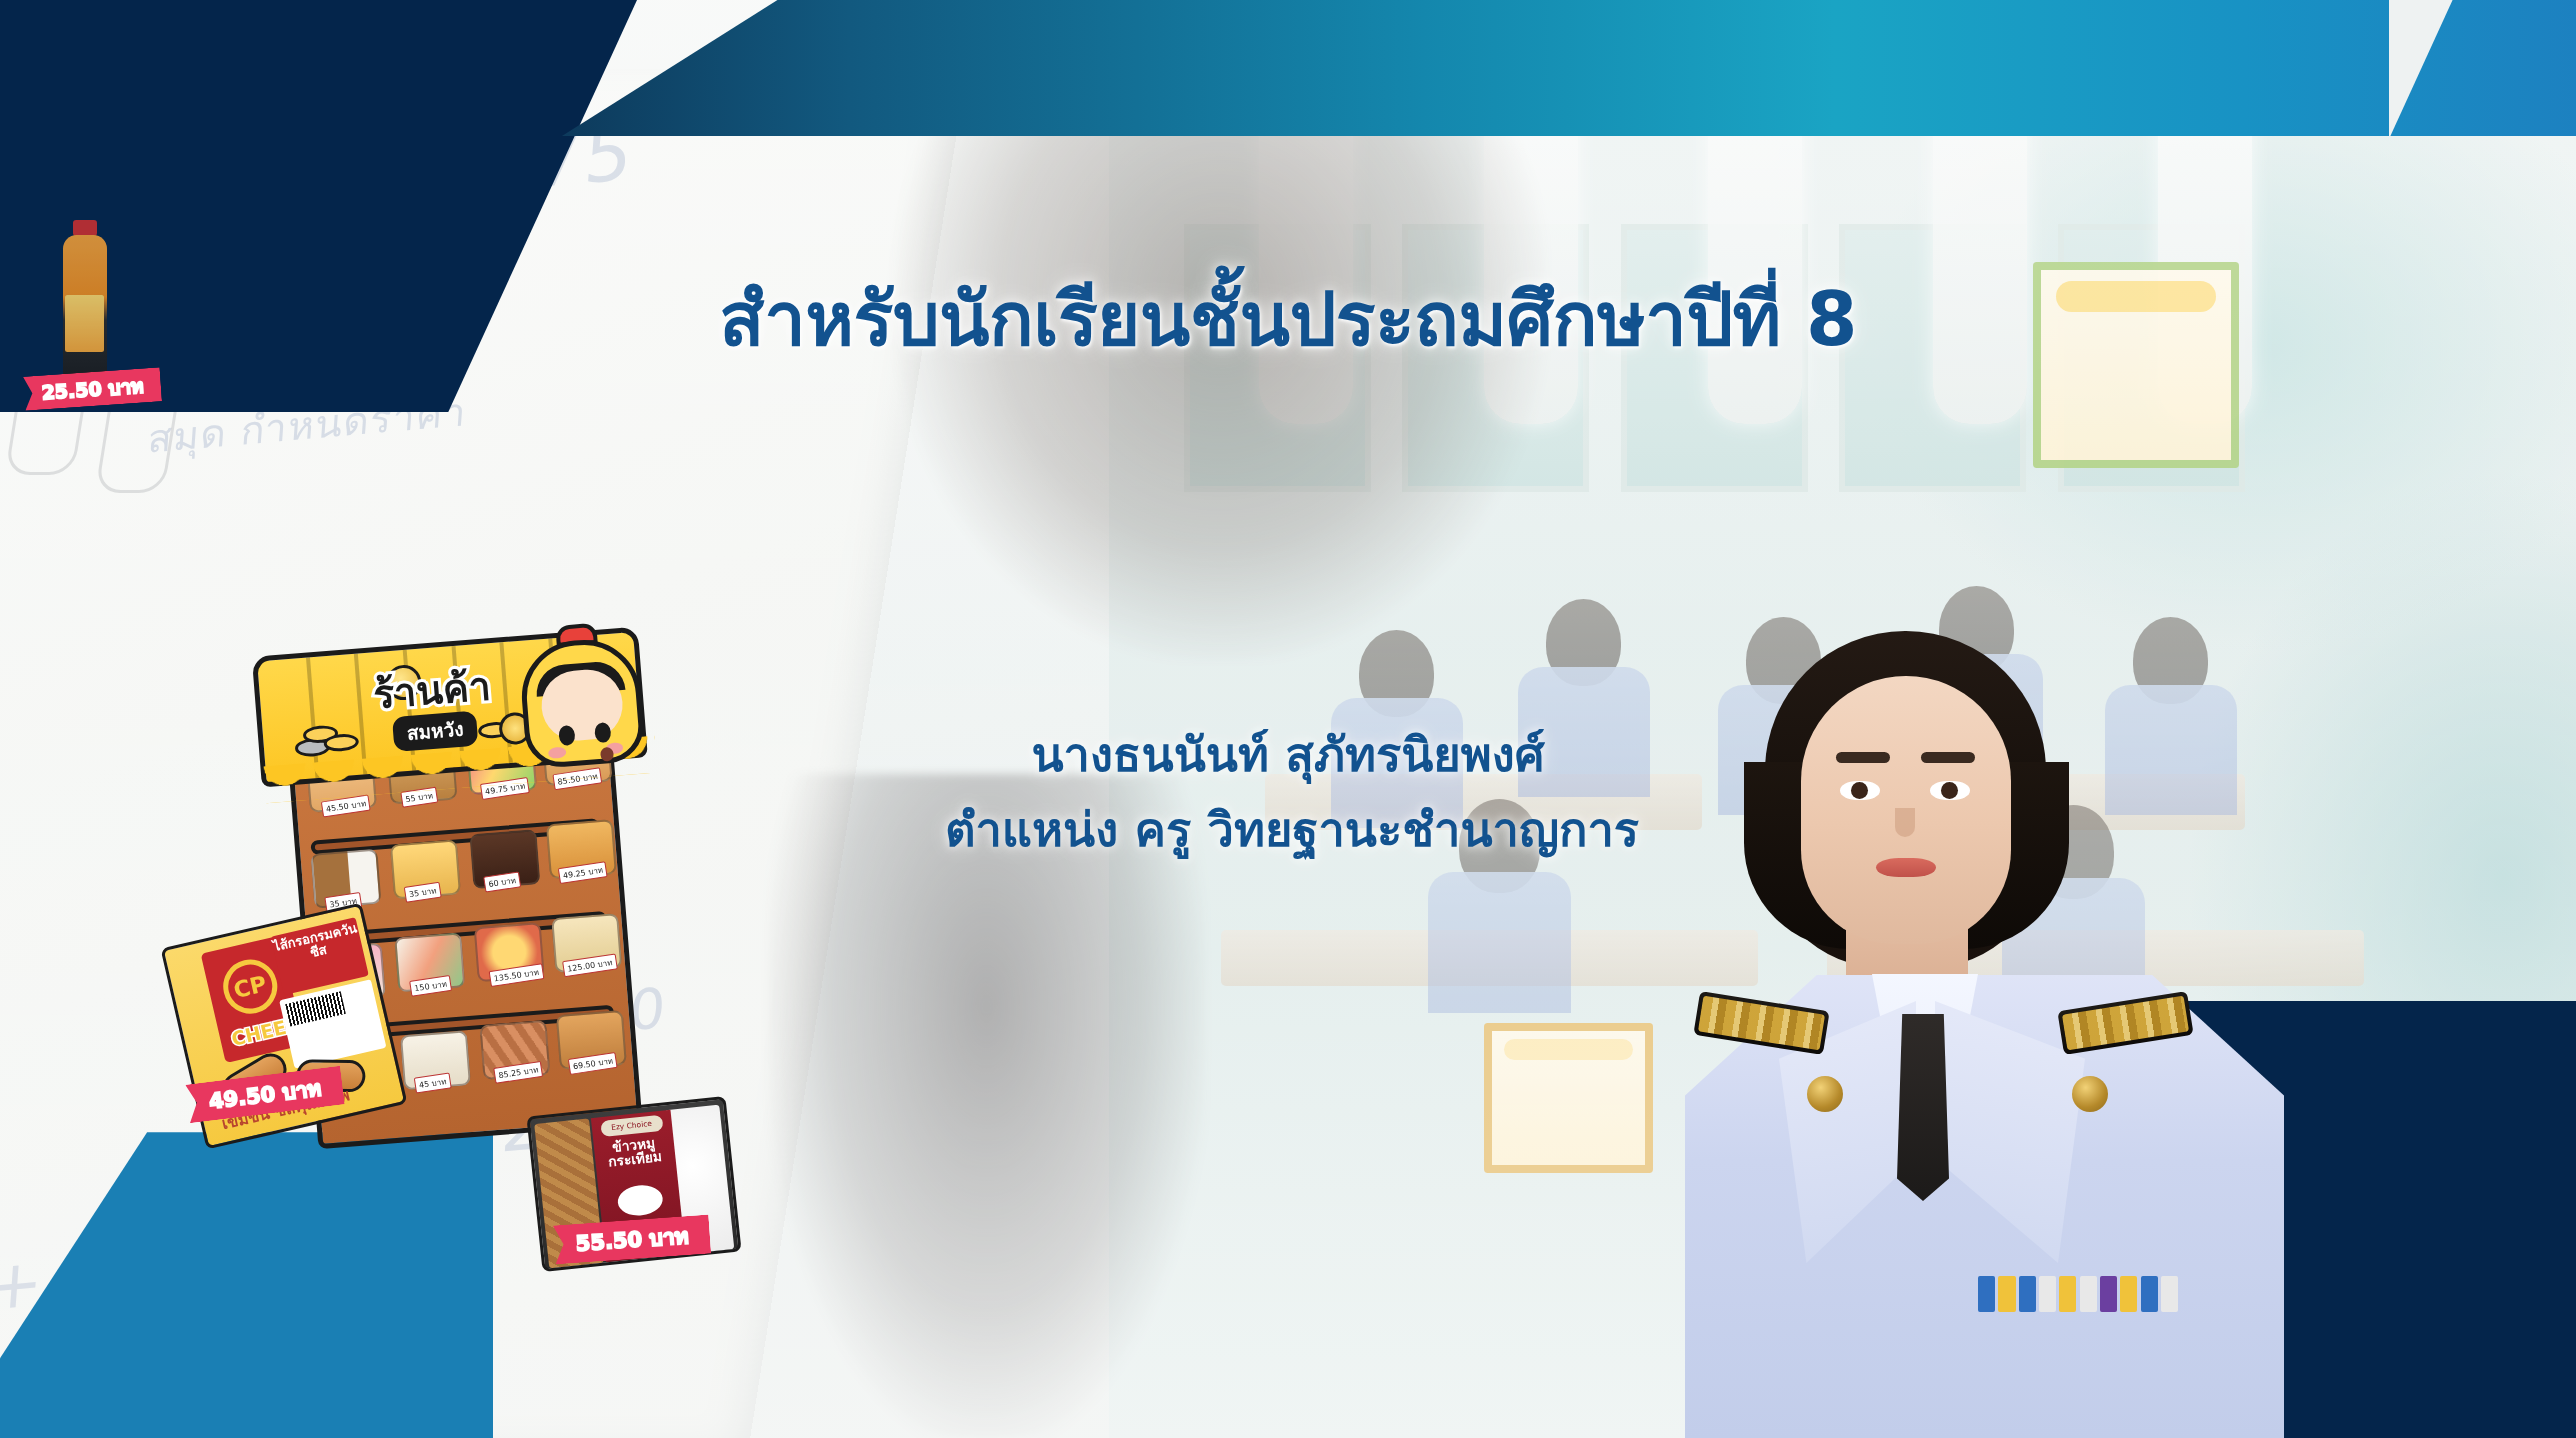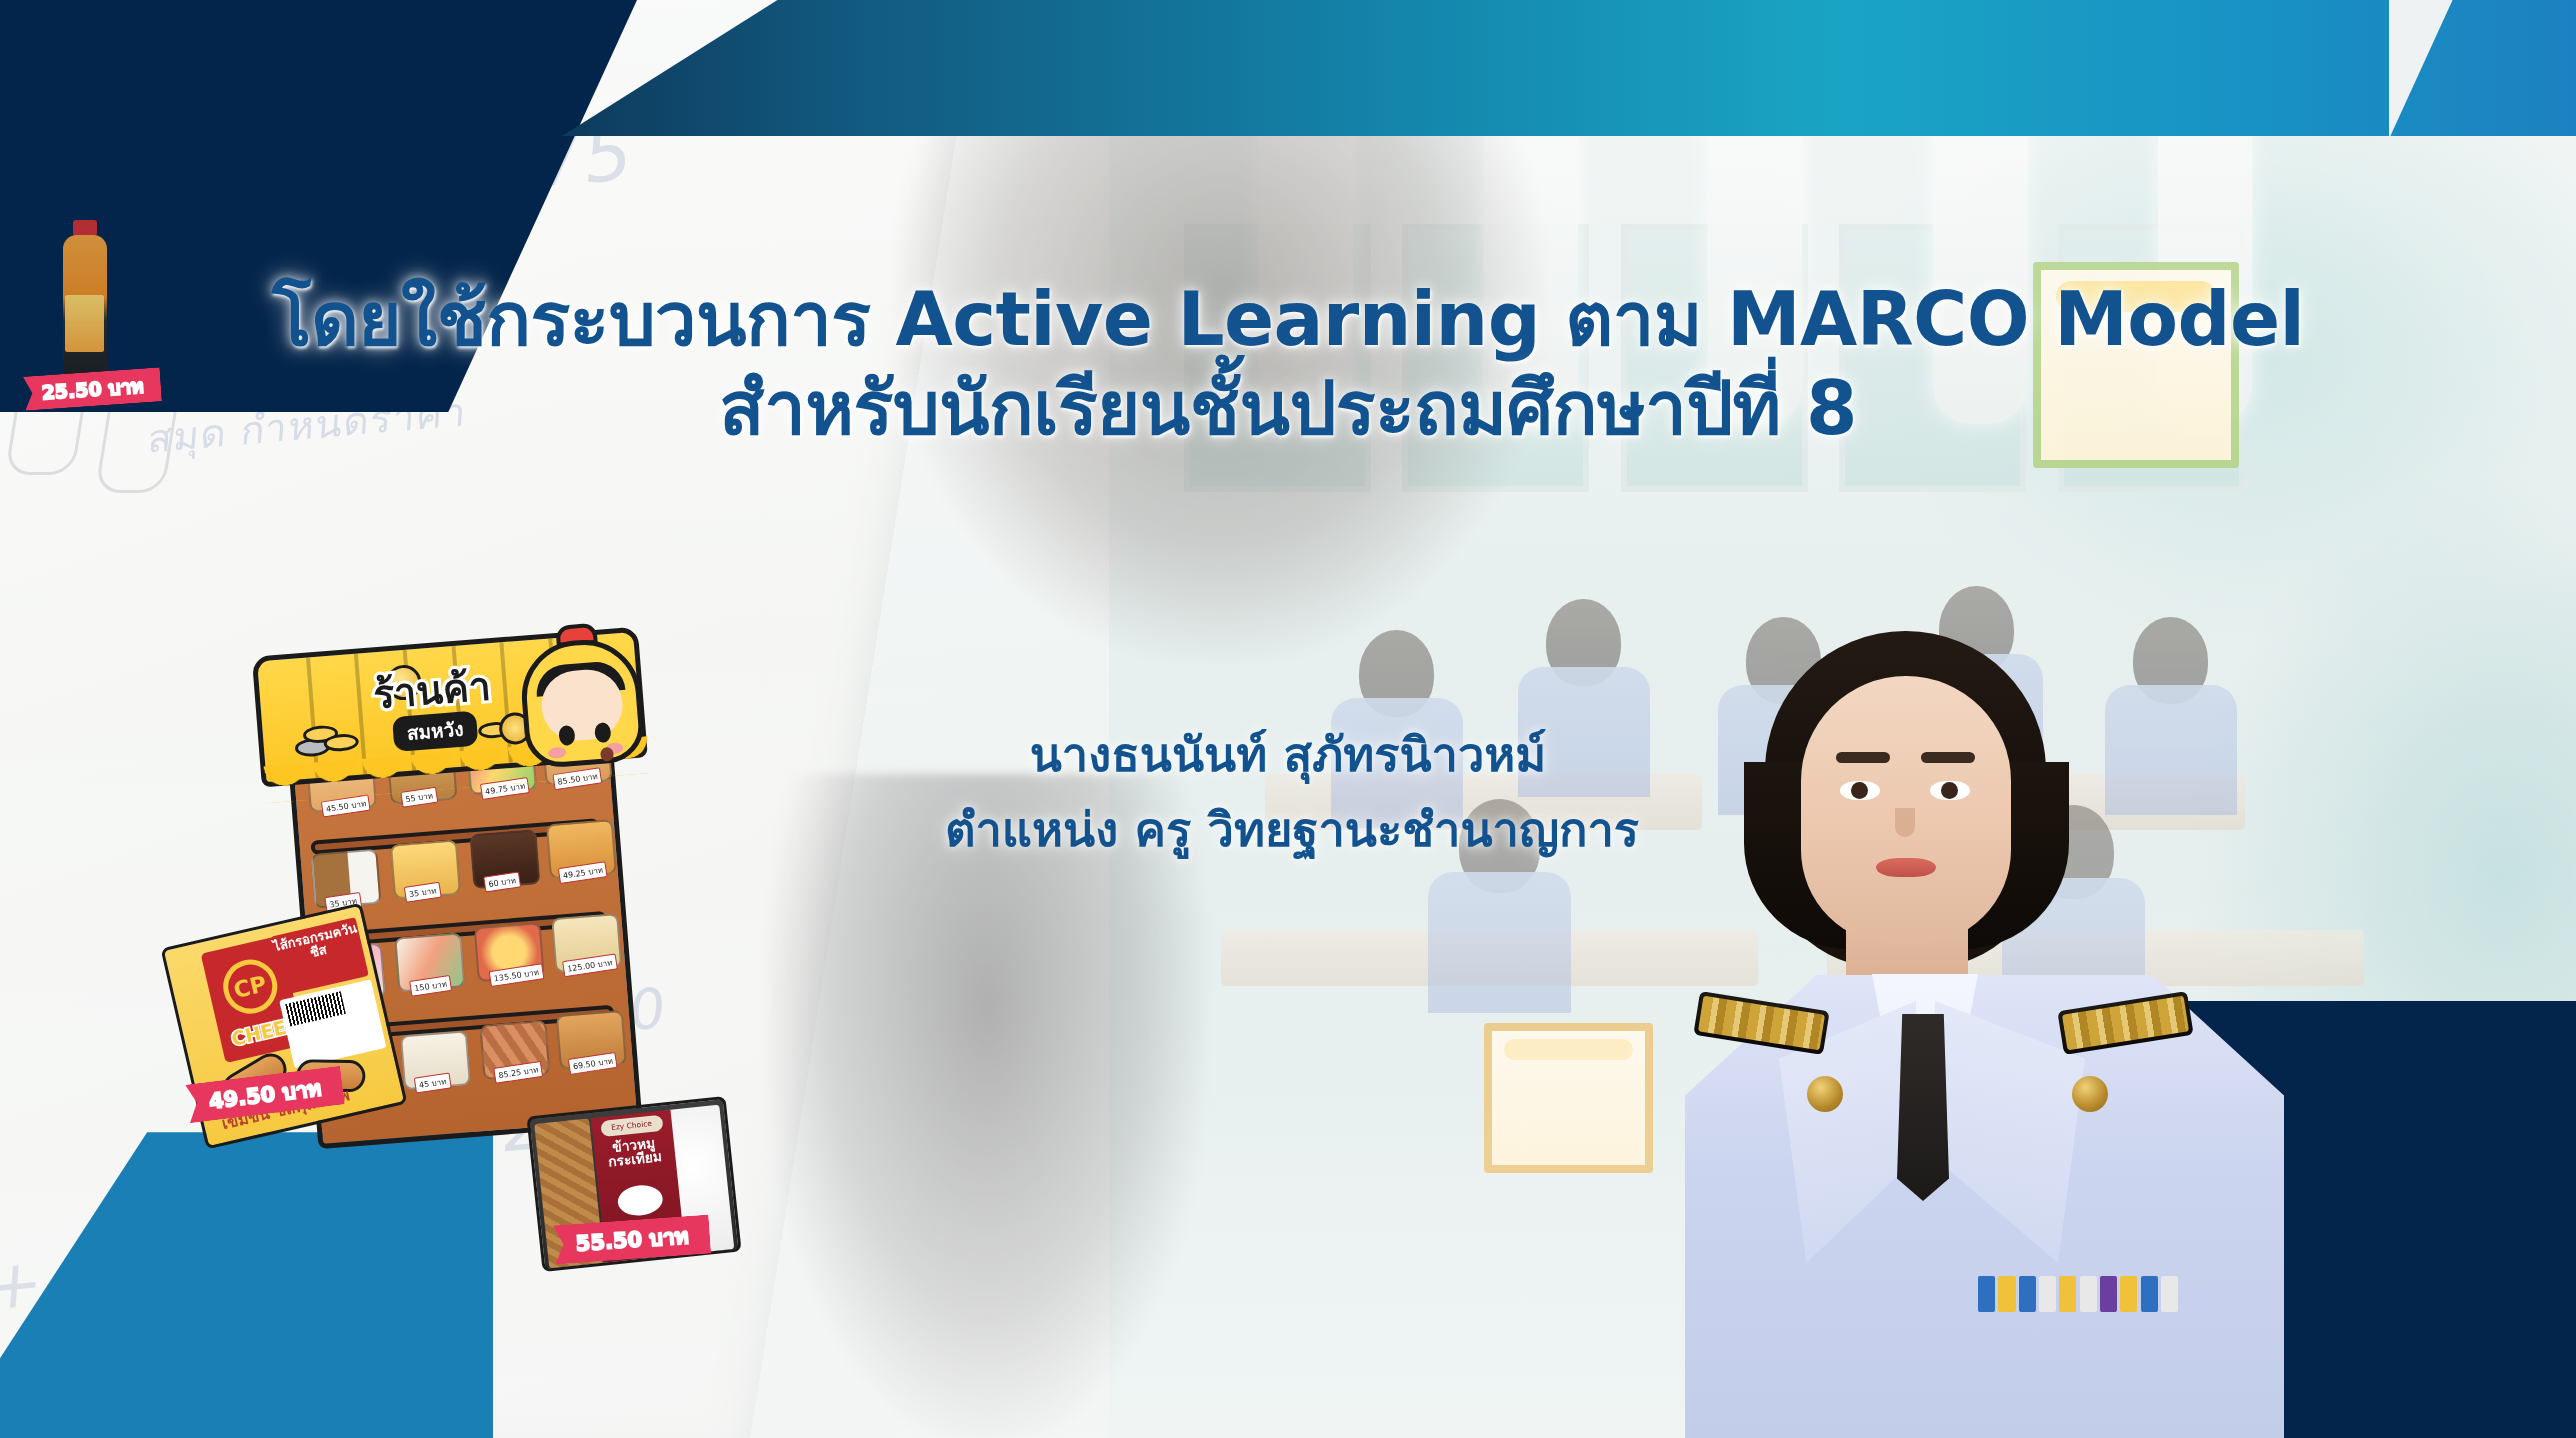--- a/index.html
+++ b/index.html
@@ -511,24 +511,23 @@
       <i style="background:#f0c23a"></i>
         <i style="background:#e8e8e8"></i>
       <i style="background:#6b3fa0"></i>
         <i style="background:#f0c23a"></i>
       <i style="background:#2f6fc0"></i>
         <i style="background:#e8e8e8"></i>
     </div>
   </div>
 
   <div class="title-block">
-    <div class="tline t2">โดยใช้กระบวนการ Active Learning ตาม MARCO Model</div>
     <div class="tline t3">สำหรับนักเรียนชั้นประถมศึกษาปีที่ 8</div>
   </div>
 
   <div class="author-block">
-    <div class="aline">นางธนนันท์ สุภัทรนิาวหม์</div>
+    <div class="aline">นางธนนันท์ สุภัทรนิยพงศ์</div>
     <div class="aline">ตำแหน่ง ครู วิทยฐานะชำนาญการ</div>
   </div>
 
 
 </div>
 
 
 </body></html>

